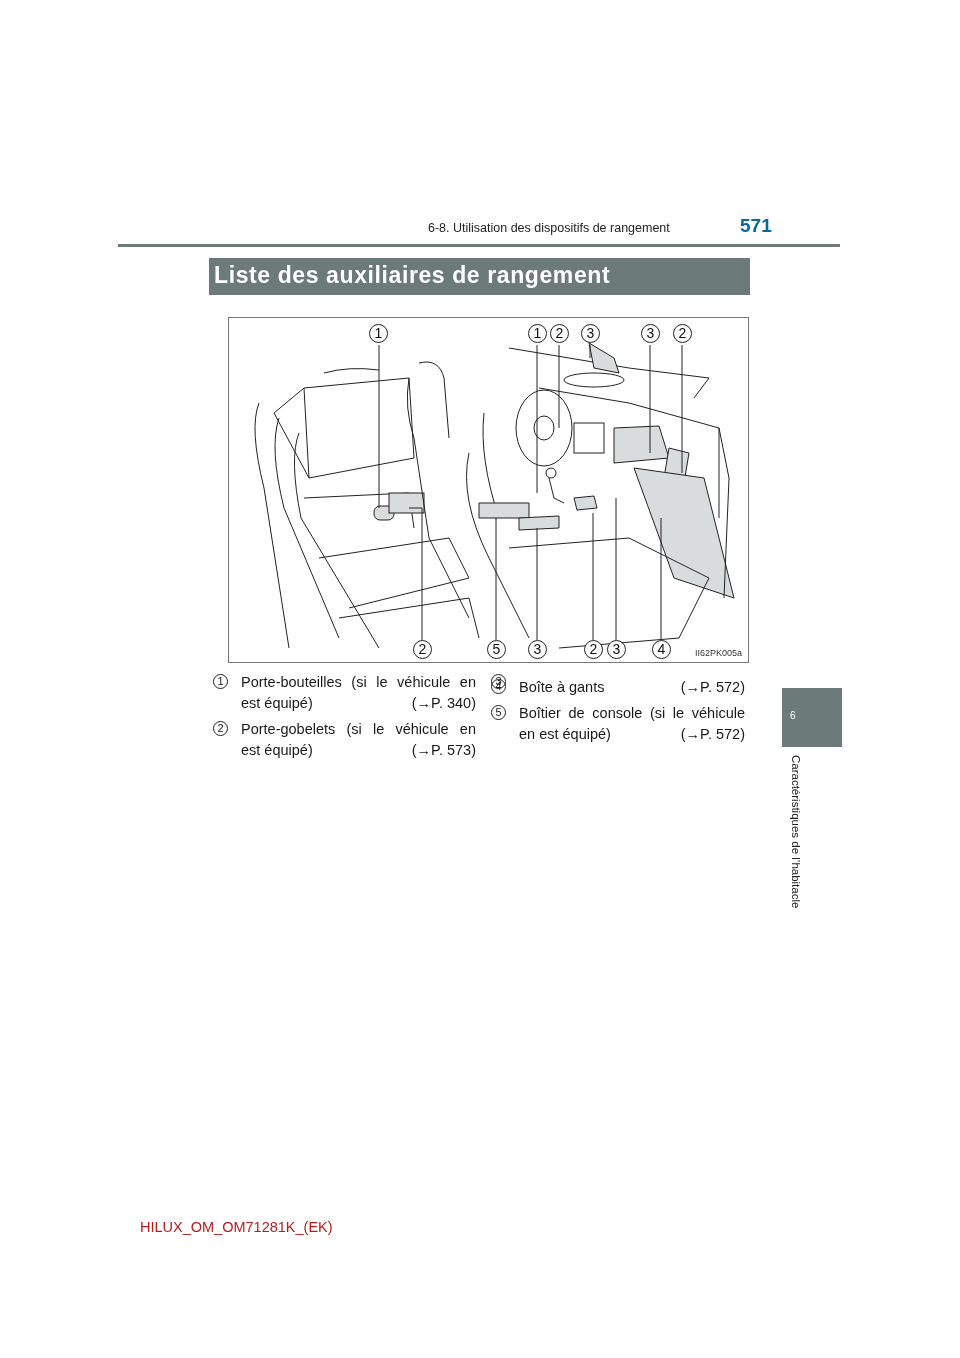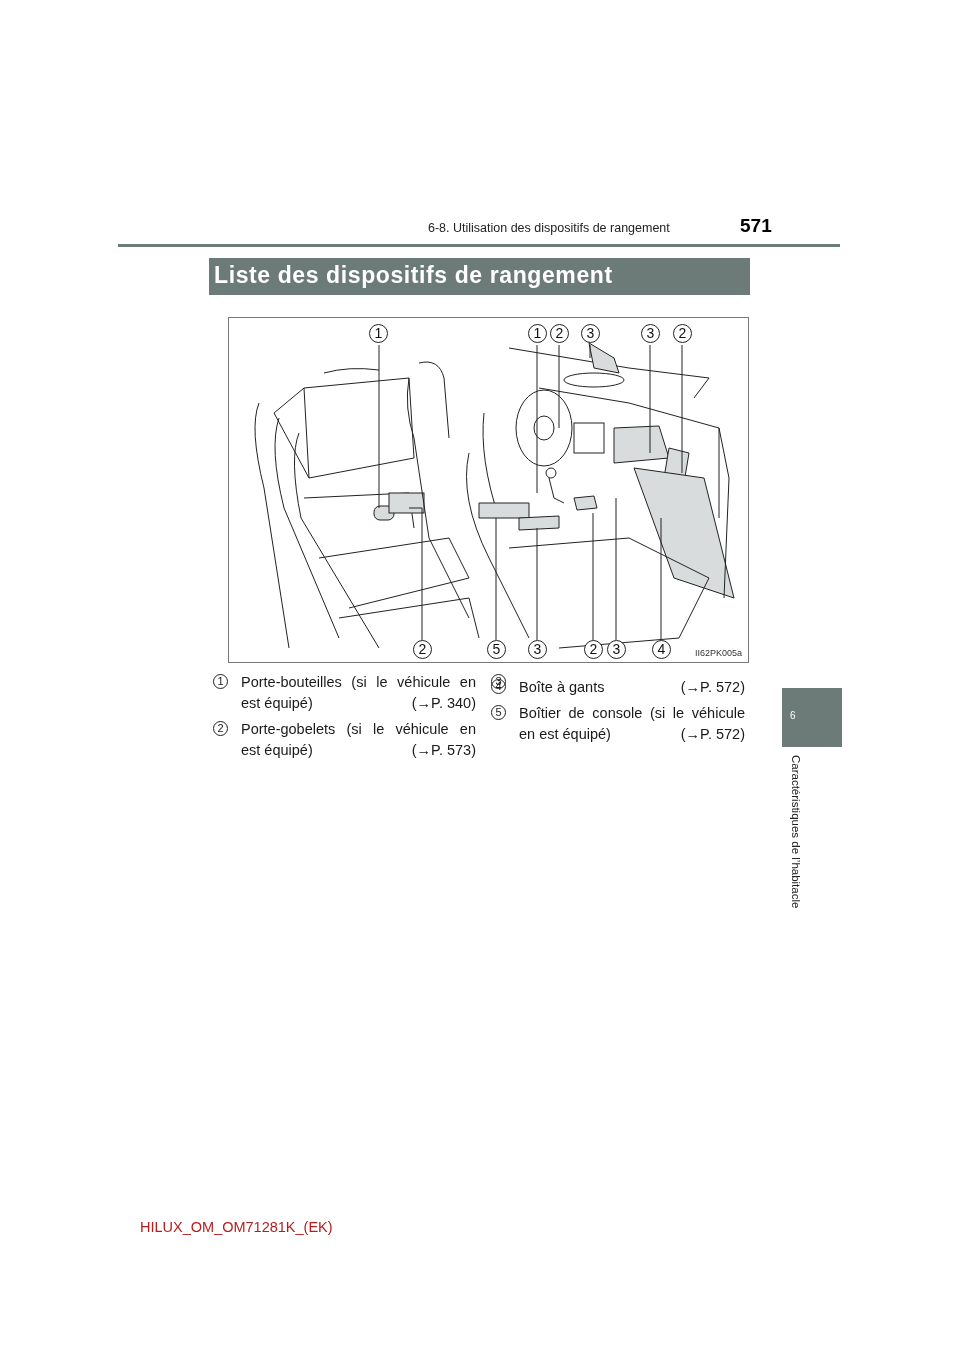--- a/index.html
+++ b/index.html
@@ -1,20 +1,20 @@
 <!DOCTYPE html>
 <html><head>
 <meta charset="utf-8">
 <style>
   html, body { margin: 0; padding: 0; background: #ffffff; }
   body { width: 960px; height: 1358px; position: relative; overflow: hidden;
          font-family: "Liberation Sans", sans-serif; color: #1a1a1a; }
 
   .header-section { position: absolute; left: 428px; top: 221px; font-size: 12.5px; color: #222; }
-  .header-page { position: absolute; left: 740px; top: 215px; font-size: 19px; font-weight: bold; color: #000000; }
+  .header-page { position: absolute; left: 740px; top: 215px; font-size: 19px; font-weight: bold; color: #0369a1; }
   .header-rule { position: absolute; left: 118px; top: 244px; width: 722px; height: 3px; background: #6c7b78; }
 
   .section-banner { position: absolute; left: 209px; top: 258px; width: 541px; height: 37px;
                     background: #6c7b78; }
   .section-banner span { position: absolute; left: 5px; top: 4px; color: #ffffff; font-weight: bold;
                          font-size: 23px; letter-spacing: 0.6px; }
 
   .side-tab { position: absolute; left: 782px; top: 688px; width: 60px; height: 59px; background: #6c7b78; }
   .side-tab span { position: absolute; left: 8px; top: 22px; color: #fff; font-size: 10px; }
   .side-label { position: absolute; left: 786px; top: 755px; width: 16px; height: 180px;
@@ -42,21 +42,21 @@
   .footer { position: absolute; left: 140px; top: 1219px; font-size: 14.5px; color: #b91c1c; }
 </style>
 </head>
 <body>
 
 <div class="header-section">6-8. Utilisation des dispositifs de rangement</div>
 <div class="header-page">571</div>
 <div class="header-rule"></div>
 
 <div class="section-banner">
-  <span>Liste des dispositifs de rangement</span>
+  <span>Liste des auxiliaires de rangement</span>
 </div>
 
 <div class="side-tab">
   <span>6</span>
 </div>
 <div class="side-label">Caractéristiques de l’habitacle</div>
 
 <div class="figure">
   <svg width="521" height="346" viewBox="0 0 521 346" fill="none" stroke="#222" stroke-width="1">
 

